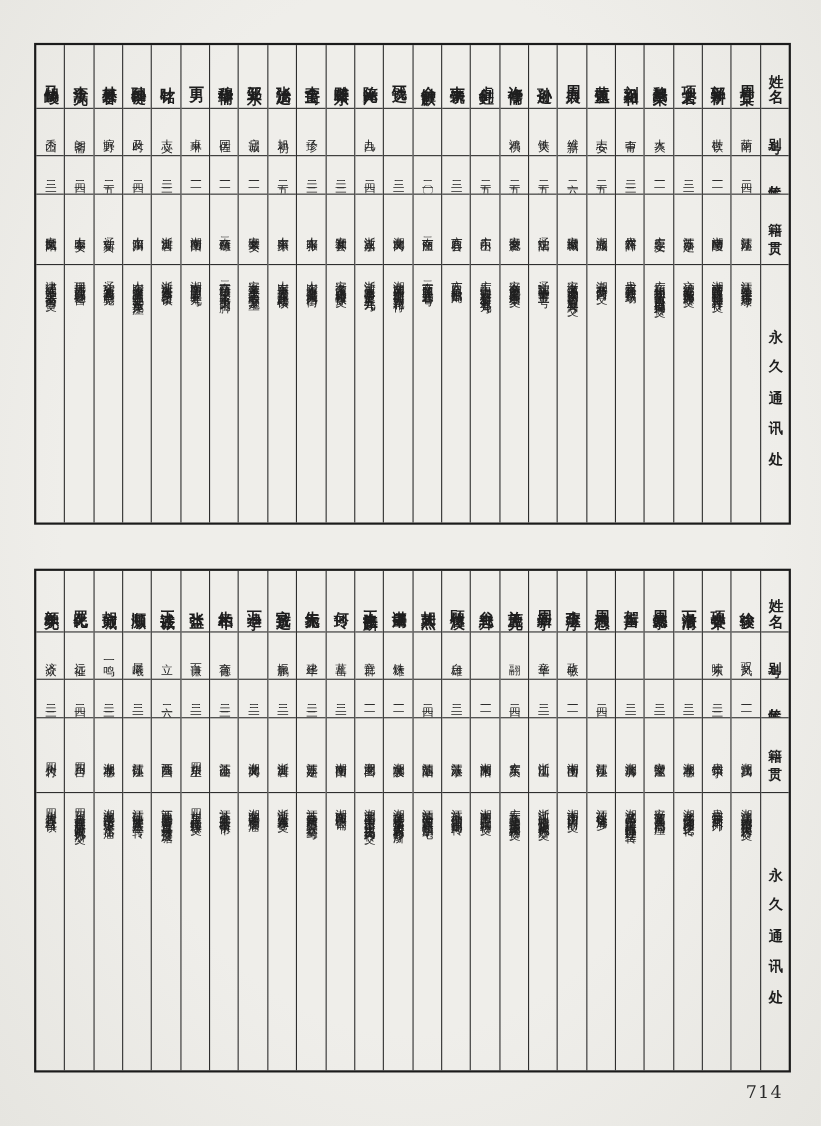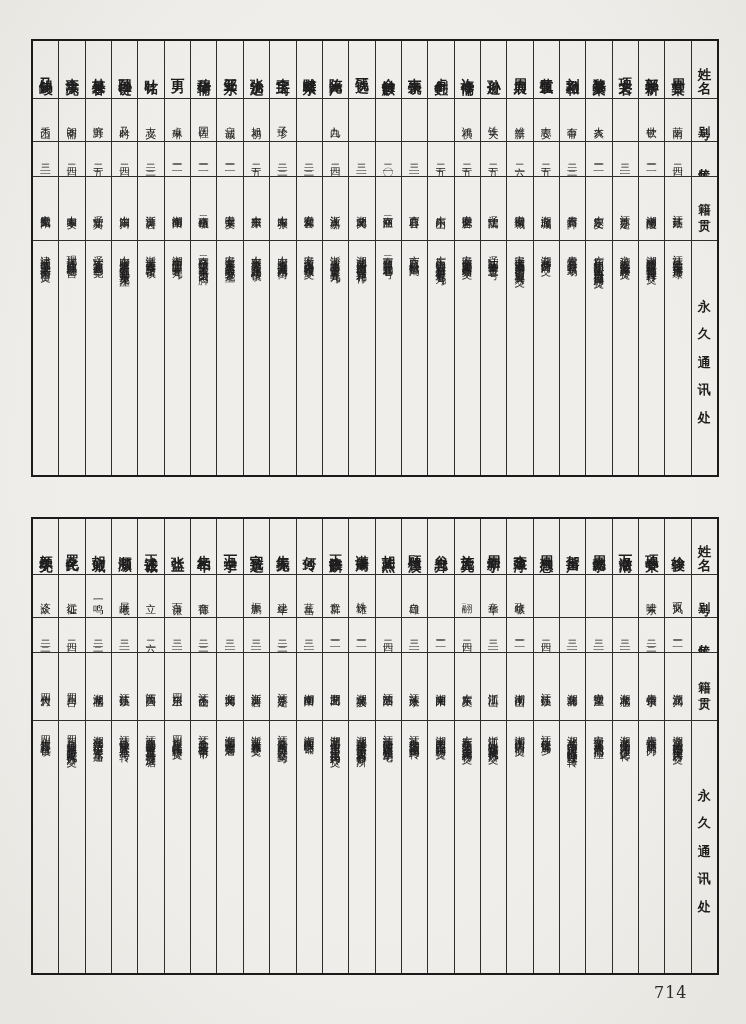--- a/index.html
+++ b/index.html
@@ -52,21 +52,21 @@
   .r-native>span{font-size:10.5px;letter-spacing:1px;}
   .r-address>span{font-size:10.5px;letter-spacing:1.5px;}
   
   .hdr.r-name>span{font-size:13.5px;font-weight:700;letter-spacing:14px;}
   .hdr.r-alias>span{font-size:12px;font-weight:700;letter-spacing:4px;}
   .hdr.r-age>span{font-size:12px;font-weight:700;letter-spacing:1px;}
   .hdr.r-native>span{font-size:12.5px;font-weight:700;letter-spacing:16px;}
   .hdr.r-address{align-items:center;padding-top:0;}
   .hdr.r-address>span{font-size:13px;font-weight:700;letter-spacing:28px;}
   .page-number{
-    position:absolute;top:983px;left:654px;
+    position:absolute;top:983px;left:678px;
     font-family:"DejaVu Serif",serif;
     font-size:16px;color:#2b2b2b;letter-spacing:1px;
   }
 </style>
 </head>
 <body>
 
 <div class="page">
   <div class="dir-table" id="table-top">
       <div class="col">

